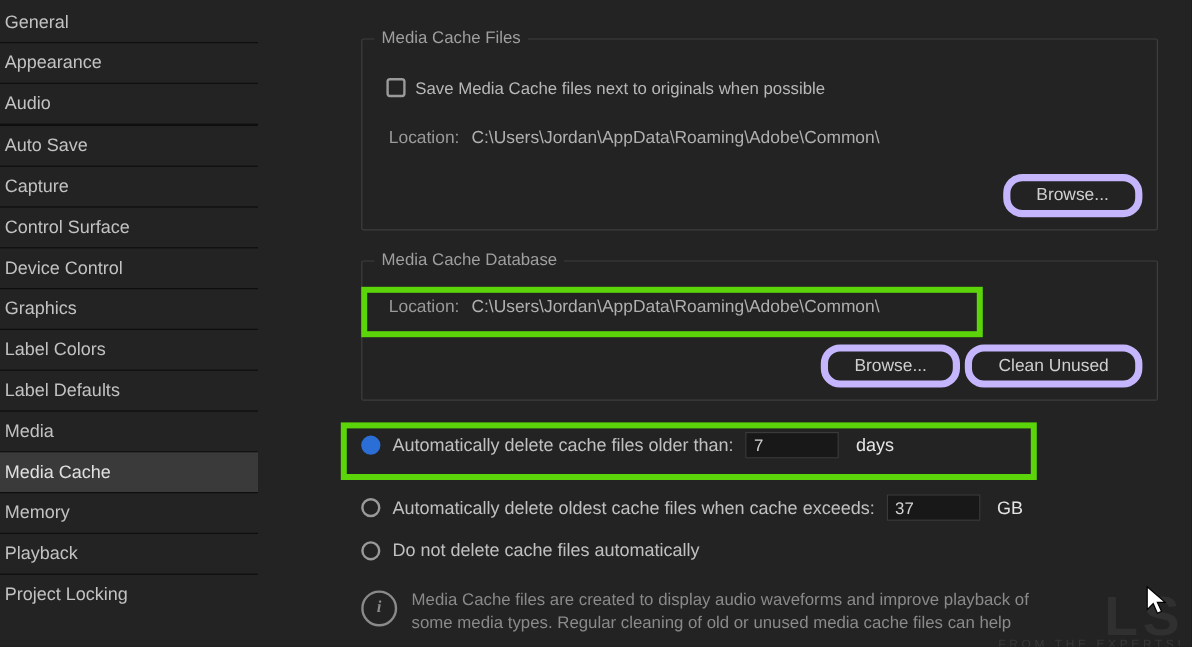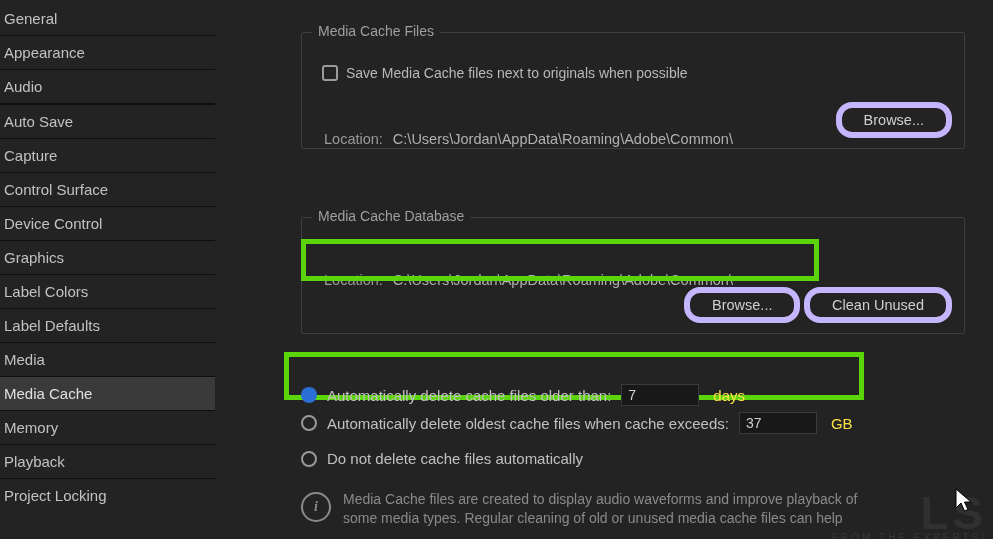--- a/index.html
+++ b/index.html
@@ -68,21 +68,21 @@
     padding: 0 6px;
     font-size: 14px;
     color: #9f9f9f;
   }
 
   
   .group-files {
     left: 86px;
     top: 32px;
     width: 664px;
-    height: 117px;
+    height: 160px;
   }
 
   .chk-row {
     position: absolute;
     display: flex;
     align-items: flex-start;
     gap: 8px;
   }
   .chk-box {
     width: 16px;
@@ -92,21 +92,20 @@
     box-sizing: border-box;
     display: inline-block;
   }
 
   .loc-row {
     position: absolute;
     font-size: 14.5px;
     color: #9a9a9a;
     display: flex;
     gap: 10px;
-    margin-top: 24px;
   }
   .loc-label { color:#9a9a9a; }
   .loc-path  { color:#b0b0b0; }
 
   
   .btn {
     position: absolute;
     border: 6px solid #c4b5fd;
     border-radius: 16px;
     padding: 4px 22px;
@@ -175,21 +174,21 @@
   .num-input {
     width: 78px;
     height: 22px;
     background: #181818;
     border: 1px solid #3a3a3a;
     color: #d0d0d0;
     padding: 0 6px;
     font-size: 14px;
     box-sizing: border-box;
   }
-  .unit { margin-left:4px; color:#fde047; }
+  .unit { margin-left:4px; color:#e5e5e5; }
 
   
   .info-row {
     position: absolute;
     left: 86px;
     top: 490px;
     display:flex;
     gap:12px;
   }
   .info-icon {
@@ -311,21 +310,21 @@
       <span class="loc-path">C:\Users\Jordan\AppData\Roaming\Adobe\Common\</span>
     </div>
 
     <div class="btn" style="left:382px; bottom:10px;">Browse...</div>
     <div class="btn" style="right:12px; bottom:10px;">Clean Unused</div>
   </div>
 
   <div class="hl hl-db-loc"></div>
   <div class="hl hl-auto"></div>
 
-  <div class="radio-row" style="left:86px; top:384px;">
+  <div class="radio-row" style="left:86px; top:360px;">
     <span class="radio-outer selected">
         <span class="radio-dot"></span>
       </span>
     <span>Automatically delete cache files older than:</span>
     <input class="num-input" value="7" style="">
     <span class="unit">days</span>
   </div>
 
   <div class="radio-row" style="left:86px; top:412px;">
     <span class="radio-outer"></span>

